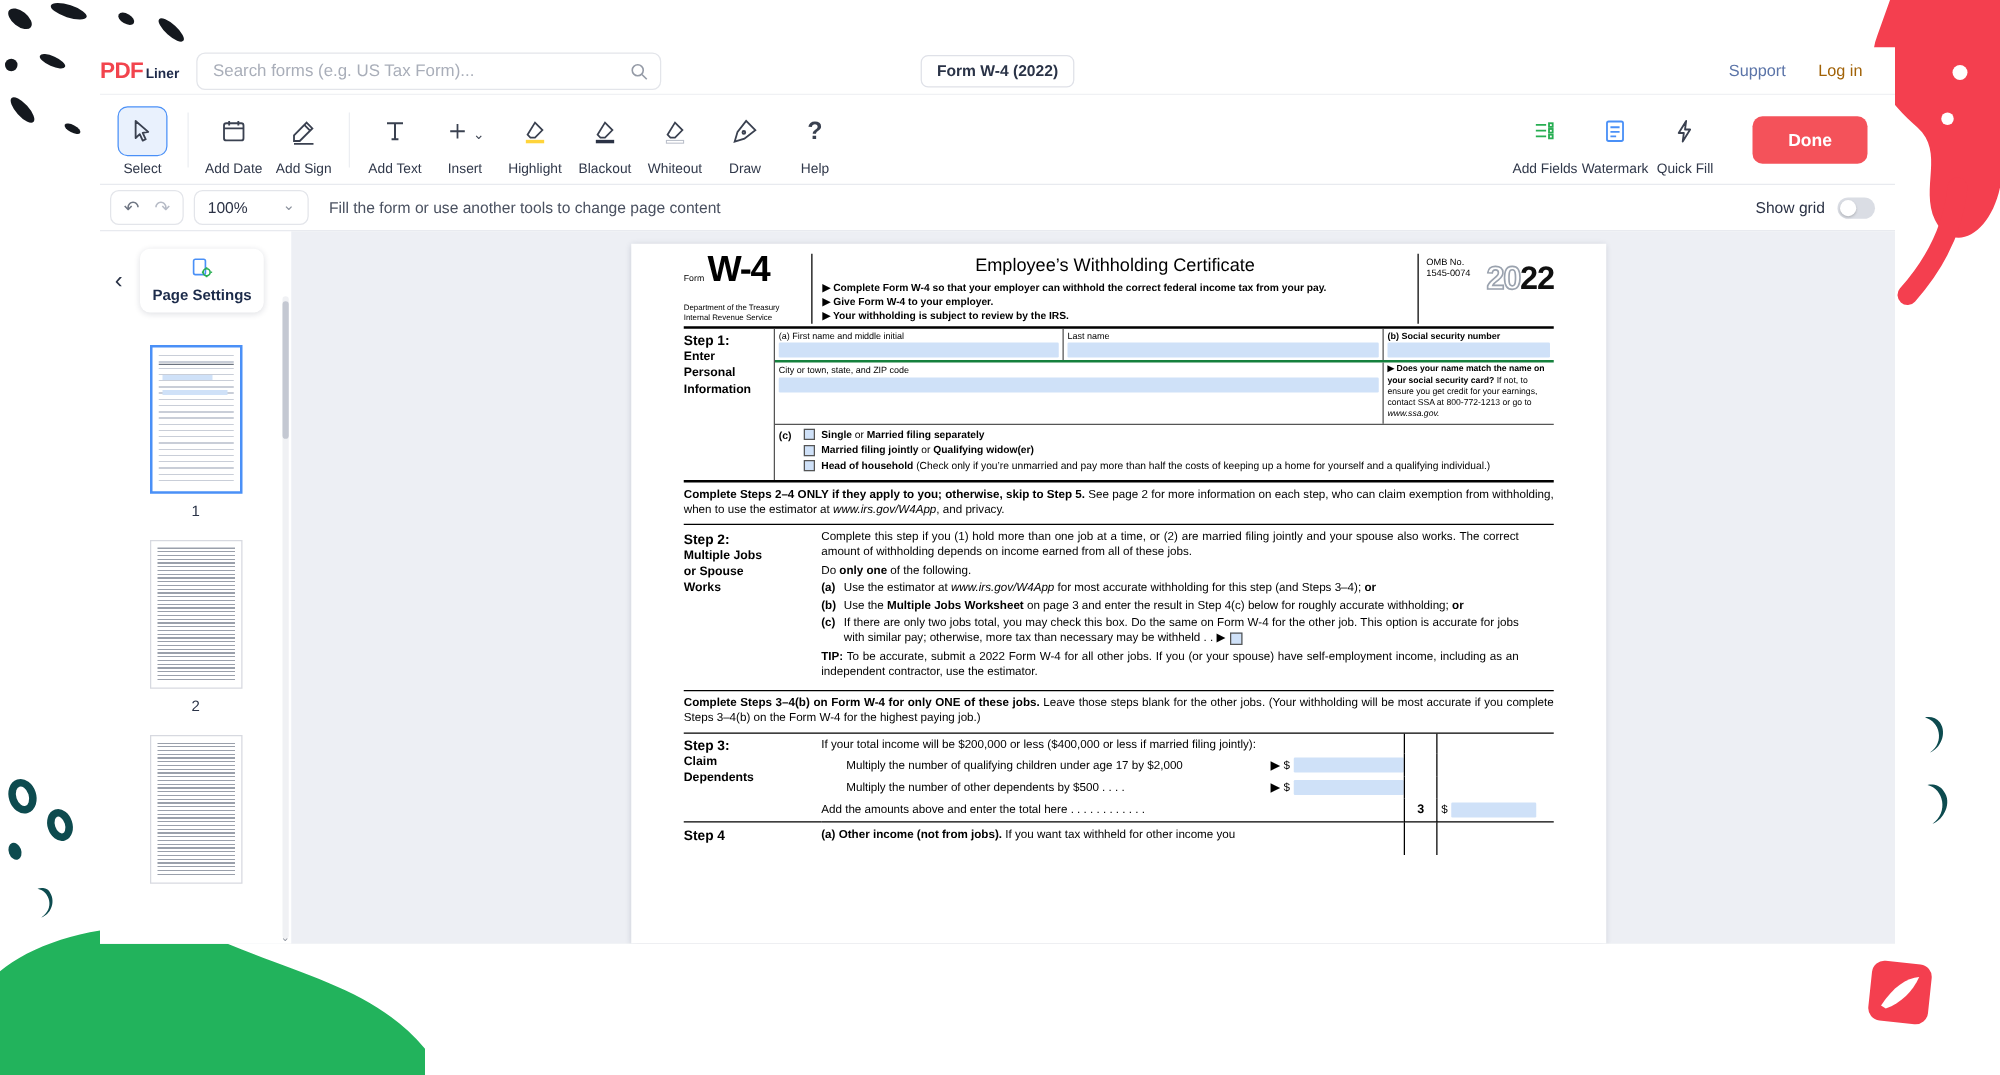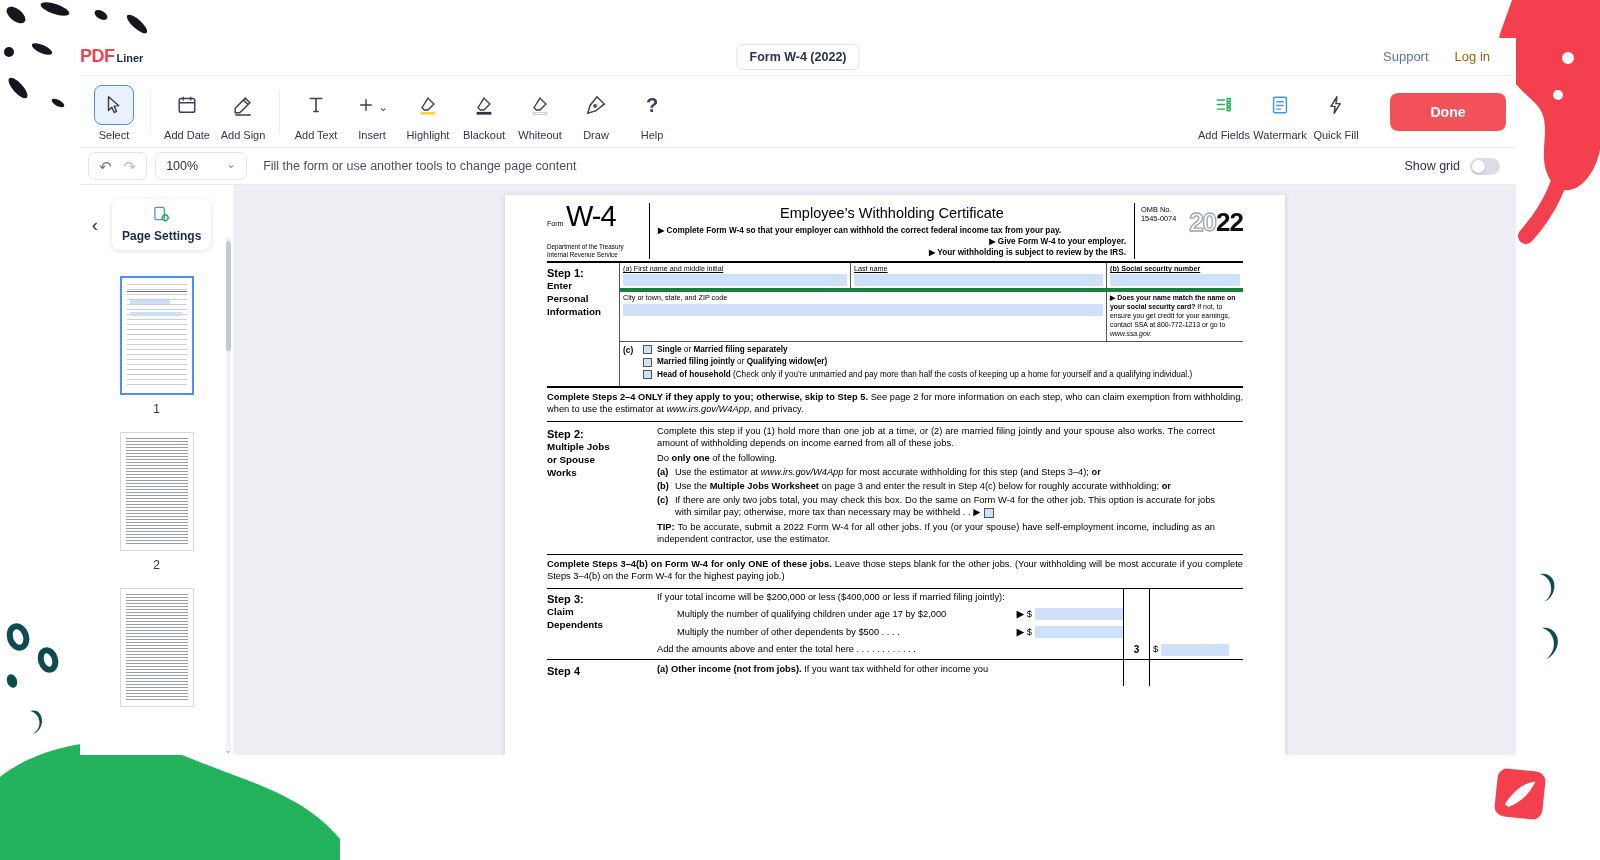--- a/index.html
+++ b/index.html
@@ -24,22 +24,22 @@
   .lnk-login { color:#a16207; cursor:pointer; }
 
   
   .tbar { height:72px; display:flex; align-items:center; border-bottom:1px solid #e8eaef; background:#fff; padding:0 6px; }
   .tool { width:56px; display:flex; flex-direction:column; align-items:center; cursor:pointer; padding-top:2px; }
   .tool-icobox { width:40px; height:40px; border-radius:8px; display:flex; align-items:center; justify-content:center; border:1.5px solid transparent; }
   .tool.sel .tool-icobox { background:#e9f1fd; border-color:#4a90f7; }
   .tool-label { font-size:11px; color:#30384a; margin-top:4px; white-space:nowrap; }
   .tb-divider { width:1px; height:44px; background:#eceef2; margin:0 8px; }
   .tbar-right { margin-left:auto; display:flex; align-items:center; }
-  .done-btn { width:116px; height:38px; background:#f4525a; color:#fff; border:none; border-radius:8px;
-    font-size:14px; font-weight:700; margin-left:26px; margin-right:4px; cursor:pointer; font-family:"Liberation Sans",sans-serif; }
+  .done-btn { width:92px; height:38px; background:#f4525a; color:#fff; border:none; border-radius:8px;
+    font-size:14px; font-weight:700; margin-left:26px; margin-right:16px; cursor:pointer; font-family:"Liberation Sans",sans-serif; }
   .glyph-ico { font-size:19px; color:#3a4150; line-height:1; }
   .chev-sm { font-size:11px; color:#3a4150; margin-left:2px; margin-top:6px; }
 
   
   .sbar { height:37px; display:flex; align-items:center; border-bottom:1px solid #e8eaef; background:#fff; padding:0 8px; }
   .undo-grp { display:flex; align-items:center; gap:12px; border:1px solid #e3e5ea; border-radius:7px; height:28px; padding:0 10px; }
   .undo-g { font-size:15px; color:#6f7683; cursor:pointer; line-height:1; }
   .redo-g { font-size:15px; color:#b6bbc6; cursor:pointer; line-height:1; }
   .zoom-box { display:flex; align-items:center; justify-content:space-between; border:1px solid #e3e5ea; border-radius:7px;
     height:28px; width:92px; margin-left:8px; padding:0 10px; cursor:pointer; }
@@ -79,38 +79,38 @@
   .canvas { flex:1; position:relative; overflow:hidden; }
   .doc-page { width:780px; min-height:560px; background:#fff; margin:10px 0 0 272px;
     box-shadow:0 1px 5px rgba(30,40,70,.18); padding:8px 42px 0 42px; }
   .w4 { font-size:9.3px; line-height:1.28; color:#000; }
   .b { font-weight:bold; } .i { font-style:italic; }
   .jt { text-align:justify; }
 
   .w4-hdr { display:flex; border-bottom:2.5px solid #000; padding-bottom:2px; min-height:60px; }
   .w4h-left { width:102px; display:flex; flex-direction:column; justify-content:space-between; padding-right:4px; }
   .w4-formword { font-size:7px; }
-  .w4-formnum { font-size:29px; font-weight:400; letter-spacing:-1px; line-height:0.9; }
+  .w4-formnum { font-size:29px; font-weight:700; letter-spacing:-1px; line-height:0.9; }
   .w4-dept { font-size:6.3px; line-height:1.25; }
   .w4h-center { flex:1; border-left:1px solid #000; border-right:1px solid #000; padding:1px 8px 0 8px; }
   .w4-title { font-size:14.5px; font-weight:400; text-align:center; margin-bottom:2px; }
   .w4-bullet { font-size:8.2px; font-weight:700; line-height:1.35; }
-  .w4-bullet.ctr { text-align:right; }
+  .w4-bullet.ctr { text-align:left; }
   .w4h-right { width:108px; padding-left:6px; display:flex; flex-direction:row; }
   .w4-omb { font-size:7.4px; padding-top:2px; }
   .w4-year { margin-top:6px; font-size:26px; font-weight:800; line-height:1; letter-spacing:-1px; }
   .y20 { color:#fff; -webkit-text-stroke:1.3px #9aa2ae; }
   .y22 { color:#101010; }
 
   .w4-step1 { display:flex; border-bottom:2.5px solid #000; }
   .s1-label { width:72px; padding-top:3px; }
   .stepname { font-size:11px; font-weight:800; line-height:1.3; }
   .stepsub { font-size:9.8px; font-weight:700; line-height:1.3; }
   .s1-main { flex:1; border-left:1px solid #555; }
-  .s1-row1 { display:flex; border-bottom:4px solid #15803d;text-decoration:underline; }
+  .s1-row1 { display:flex; border-bottom:2px solid #15803d; }
   .s1-cell { padding:1px 3px 2px 3px; }
   .s1-first { width:230px; }
   .s1-last { width:256px; border-left:1px solid #555; }
   .s1-ssn { flex:1; border-left:1px solid #555; }
   .flabel { font-size:7.2px; line-height:1.3; }
   .bluefield { background:#cfe1f8; height:12px; margin-top:1px; border-radius:1px; }
   .s1-row2 { display:flex; }
   .s1-addrcol { width:486px; padding:1px 3px 2px 3px; }
   .s1-addrcol .fr { border-bottom:1px solid #555; margin:0 -3px; padding:0 3px 2px 3px; }
   .s1-addrcol .fr2 { margin:0 -3px; padding:0 3px 2px 3px; }
@@ -202,20 +202,27 @@
   <path d="M14 40 C22 24 32 16 42 14 C38 26 30 36 18 42 Z" fill="#fff" transform="rotate(6 28 28)"></path>
 </svg>
 
 <div class="app">
 
   <div class="hdr">
     <div class="logo">
       <span class="logo-pdf">PDF</span>
       <span class="logo-liner">Liner</span>
     </div>
+    <div class="search-wrap">
+      <input type="text" placeholder="Search forms (e.g. US Tax Form)..." style="">
+      <svg class="search-ico" width="16" height="16" viewBox="0 0 20 20">
+        <circle cx="9" cy="9" r="5.5" fill="none" stroke="#949aa6" stroke-width="1.6"></circle>
+        <path d="M13.2 13.2 L18 18" stroke="#949aa6" stroke-width="1.6"></path>
+      </svg>
+    </div>
     <div class="doc-badge">Form W-4 (2022)</div>
     <div class="hdr-links">
       <span class="lnk-support">Support</span>
       <span class="lnk-login">Log in</span>
     </div>
   </div>
 
   <div class="tbar">
     <div class="tool sel">
       <div class="tool-icobox">

